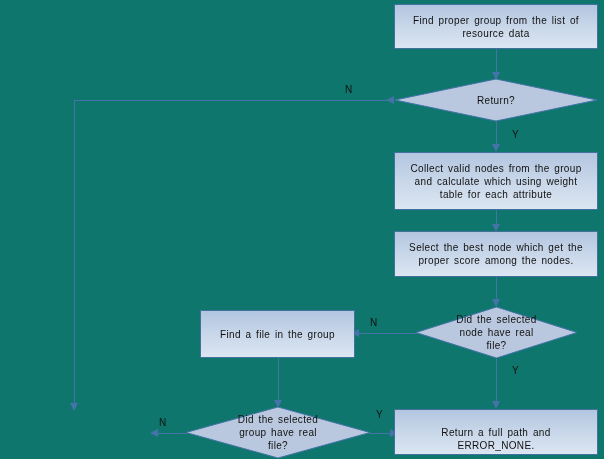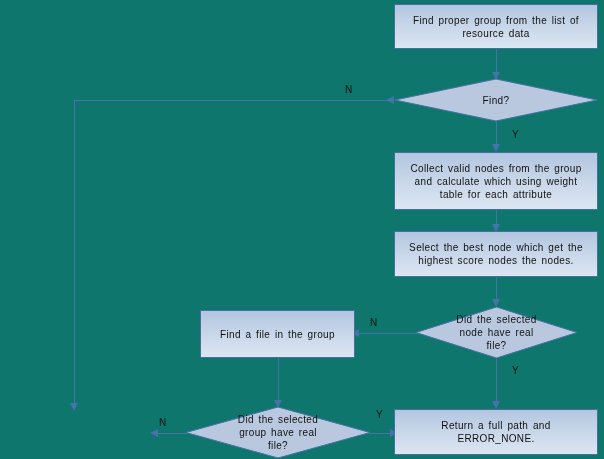--- a/index.html
+++ b/index.html
@@ -107,42 +107,42 @@
     <span>Find proper group from the list of resource data</span>
   </div>
 
   <div class="conn conv conn-v" style="left:496px; top:49px; width:1px; height:25px;"></div>
   <div class="arrow arrow-down" style="left:492px; top:72px;"></div>
 
   <div class="node-diamond" style="left:394px; top:78px; width:204px; height:44px;">
     <svg width="204" height="44" viewBox="0 0 204 44">
       <polygon points="102,1 203,22 102,43 1,22" fill="#b9c8de" stroke="#4473a8" stroke-width="1"></polygon>
     </svg>
-    <div class="diamond-label">Find?</div>
+    <div class="diamond-label">Return?</div>
   </div>
 
   <div class="edge-label" style="left:345px; top:84px;">N</div>
   <div class="conn conn-h" style="left:74px; top:100px; width:320px; height:1px;"></div>
   <div class="arrow arrow-left" style="left:386px; top:96px;"></div>
   <div class="conn conn-v" style="left:74px; top:100px; width:1px; height:305px;"></div>
   <div class="arrow arrow-down" style="left:70px; top:403px;"></div>
 
   <div class="edge-label" style="left:512px; top:129px;">Y</div>
   <div class="conn conn-v" style="left:496px; top:122px; width:1px; height:24px;"></div>
   <div class="arrow arrow-down" style="left:492px; top:144px;"></div>
 
   <div class="node-box" style="left:394px; top:152px; width:204px; height:58px;">
     <span>Collect valid nodes from the group and calculate which using weight table for each attribute</span>
   </div>
 
   <div class="conn conn-v" style="left:496px; top:210px; width:1px; height:16px;"></div>
   <div class="arrow arrow-down" style="left:492px; top:224px;"></div>
 
   <div class="node-box" style="left:394px; top:231px; width:204px; height:46px;">
-    <span>Select the best node which get the highest score nodes the nodes.</span>
+    <span>Select the best node which get the proper score among the nodes.</span>
   </div>
 
   <div class="conn conn-v" style="left:496px; top:277px; width:1px; height:24px;"></div>
   <div class="arrow arrow-down" style="left:492px; top:299px;"></div>
 
   <div class="node-diamond" style="left:415px; top:306px; width:163px; height:53px;">
     <svg width="163" height="53" viewBox="0 0 163 53">
       <polygon points="81.5,1 162,26.5 81.5,52 1,26.5" fill="#b9c8de" stroke="#4473a8" stroke-width="1"></polygon>
     </svg>
     <div class="diamond-label">Did the selected
@@ -176,17 +176,17 @@
 
   <div class="edge-label" style="left:159px; top:417px;">N</div>
   <div class="conn conn-h" style="left:154px; top:433px; width:33px; height:1px;"></div>
   <div class="arrow arrow-left" style="left:150px; top:429px;"></div>
 
   <div class="edge-label" style="left:376px; top:409px;">Y</div>
   <div class="conn conn-h" style="left:369px; top:433px; width:25px; height:1px;"></div>
   <div class="arrow arrow-right" style="left:390px; top:429px;"></div>
 
 
-  <div class="node-box" style="left:394px; top:409px; width:204px; height:46px;">
+  <div class="node-box" style="left:394px; top:409px; width:204px; height:46px;align-items:flex-end;">
     <span>Return a full path and ERROR_NONE.</span>
   </div>
 
 </div>
 
 </body></html>

